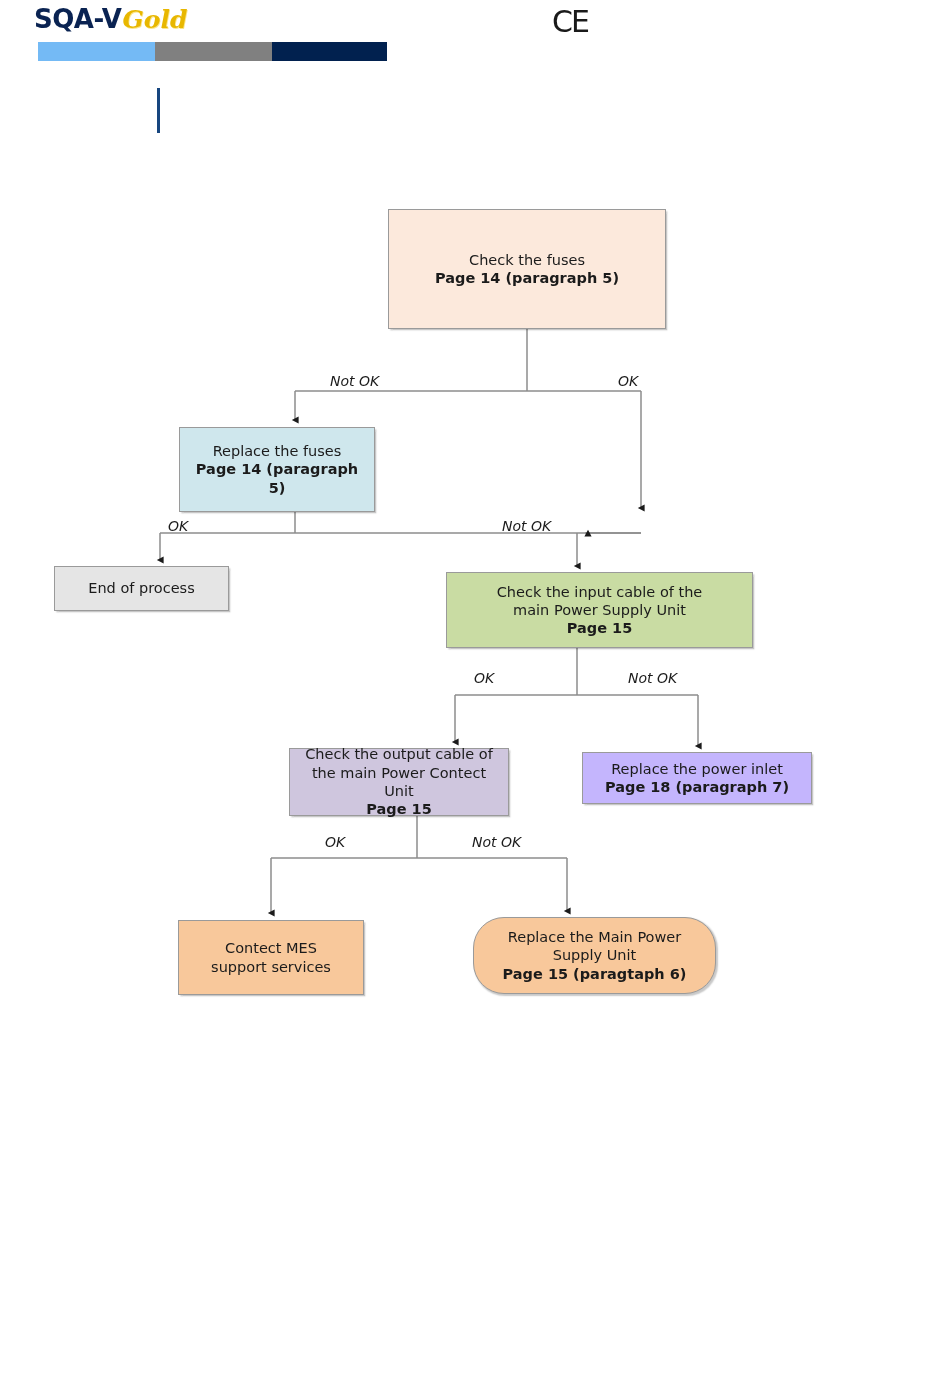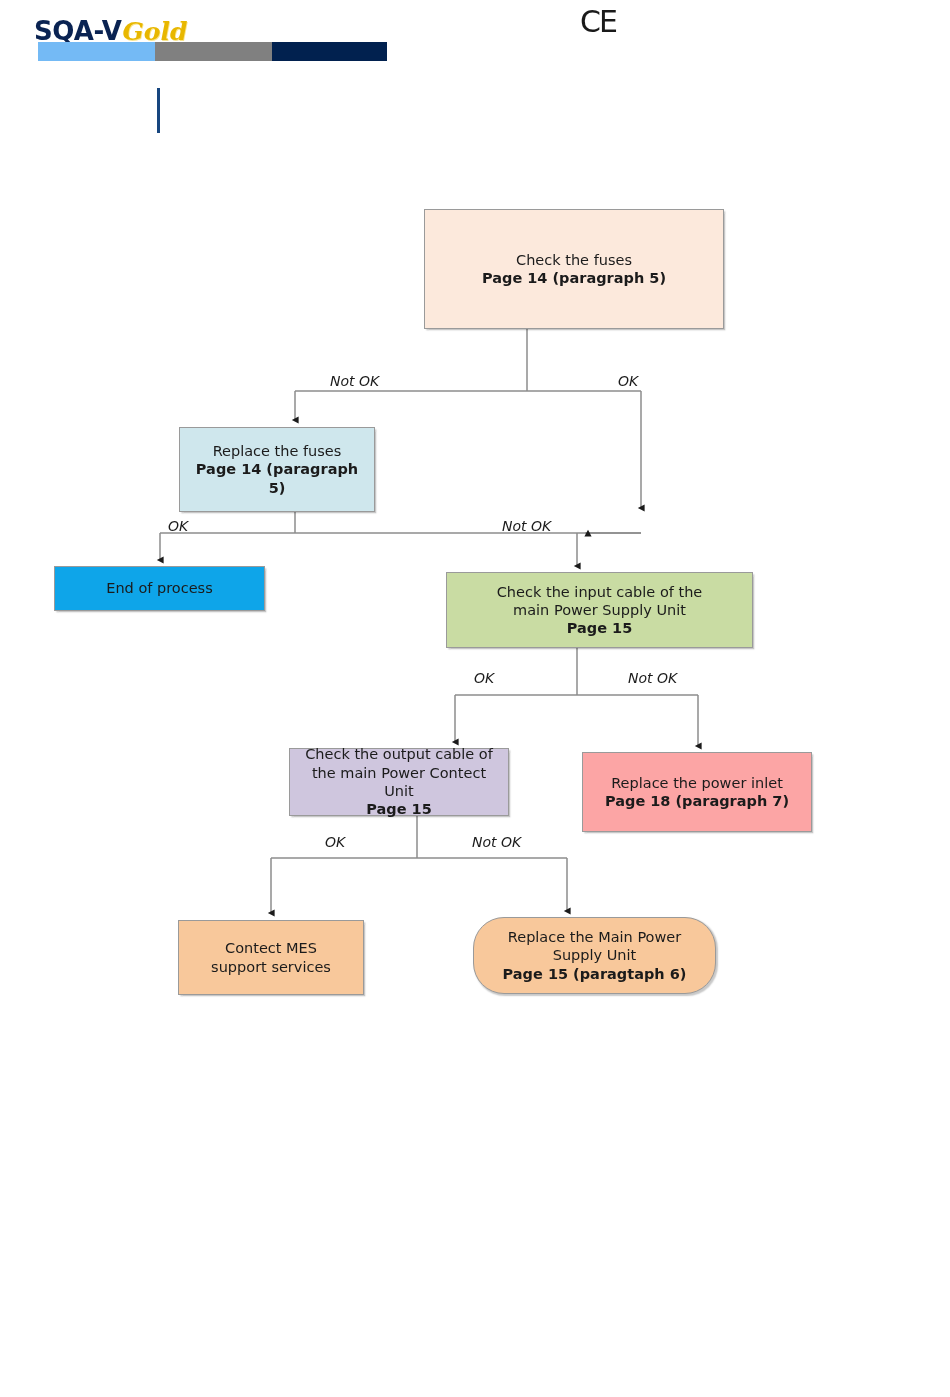--- a/index.html
+++ b/index.html
@@ -16,42 +16,42 @@
   }
 
   
   #header-band {
     position: absolute;
     left: 0; top: 0;
     width: 950px; height: 140px;
   }
   #logo-wordmark {
     position: absolute;
-    left: 34px; top: 16px;
+    left: 34px; top: 4px;
     font-family: "DejaVu Sans", sans-serif;
     font-weight: bold;
     font-size: 26px;
     letter-spacing: -0.5px;
     color: #0a2352;
     white-space: nowrap;
     text-align: center;
   }
   #logo-gold {
     font-family: "DejaVu Serif", serif;
     font-style: italic;
     font-weight: bold;
     font-size: 25px;
     color: #e8b700;
     letter-spacing: 0px;
     margin-left: 1px;
     text-shadow: 0.7px 0.7px 0 #fbe58a;
   }
   #ce-mark {
     position: absolute;
-    left: 580px; top: 4px;
+    left: 552px; top: 4px;
     font-family: "DejaVu Sans", sans-serif;
     font-size: 30px;
     font-weight: 500;
     color: #1a1a1a;
     letter-spacing: -2px;
   }
   .bar-seg {
     position: absolute;
     top: 42px;
     height: 19px;
@@ -148,52 +148,52 @@
       <path d="M455,695 L698,695"></path>
       <path d="M455,695 L455,742" marker-end="url(#arrowhead)"></path>
       <path d="M698,695 L698,746" marker-end="url(#arrowhead)"></path>
 
       <path d="M417,816 L417,858"></path>
       <path d="M271,858 L567,858"></path>
       <path d="M271,858 L271,913" marker-end="url(#arrowhead)"></path>
       <path d="M567,858 L567,911" marker-end="url(#arrowhead)"></path>
     </g>
   </svg>
-<div class="node-box" style="left: 388px; top: 209px; width: 300px; height: 120px; background: rgb(252, 233, 220); border-color: rgb(154, 154, 154); margin-left: 36px;">
+<div class="node-box" style="left: 388px; top: 209px; width: 278px; height: 120px; background: rgb(252, 233, 220); border-color: rgb(154, 154, 154);">
       <div class="inner">
         <span class="l1">Check the fuses</span>
         <span class="l2 bold">Page 14 (paragraph 5)</span>
       </div>
     </div>
     <div class="node-box" style="left: 179px; top: 427px; width: 196px; height: 85px; background: rgb(207, 231, 237); border-color: rgb(154, 154, 154);">
       <div class="inner">
         <span class="l1">Replace the fuses</span>
         <span class="l2 bold">Page 14 (paragraph 5)</span>
       </div>
     </div>
-    <div class="node-box" style="left: 54px; top: 566px; width: 211px; height: 45px; background: #0ea5e9; border-color: rgb(154, 154, 154);">
+    <div class="node-box" style="left: 54px; top: 566px; width: 175px; height: 45px; background: #e5e5e5; border-color: rgb(154, 154, 154);">
       <div class="inner">
         <span class="l1">End of process</span>
       </div>
     </div>
     <div class="node-box" style="left: 446px; top: 572px; width: 307px; height: 76px; background: rgb(201, 220, 163); border-color: rgb(154, 154, 154);">
       <div class="inner">
         <span class="l1">Check the input cable of the</span>
         <span class="l2">main Power Supply Unit</span>
         <span class="l3 bold">Page 15</span>
       </div>
     </div>
     <div class="node-box" style="left: 289px; top: 748px; width: 220px; height: 68px; background: rgb(207, 198, 222); border-color: rgb(154, 154, 154);">
       <div class="inner">
         <span class="l1">Check the output cable of</span>
         <span class="l2">the main Power Contect Unit</span>
         <span class="l3 bold">Page 15</span>
       </div>
     </div>
-    <div class="node-box" style="left: 582px; top: 752px; width: 230px; height: 80px; background: #fca5a5; border-color: rgb(154, 154, 154);">
+    <div class="node-box" style="left: 582px; top: 752px; width: 230px; height: 52px; background: #c4b5fd; border-color: rgb(154, 154, 154);">
       <div class="inner">
         <span class="l1">Replace the power inlet</span>
         <span class="l2 bold">Page 18 (paragraph 7)</span>
       </div>
     </div>
     <div class="node-box" style="left: 178px; top: 920px; width: 186px; height: 75px; background: rgb(248, 200, 155); border-color: rgb(154, 154, 154); justify-content: flex-end;">
       <div class="inner">
         <span class="l1">Contect MES</span>
         <span class="l2">support services</span>
       </div>

